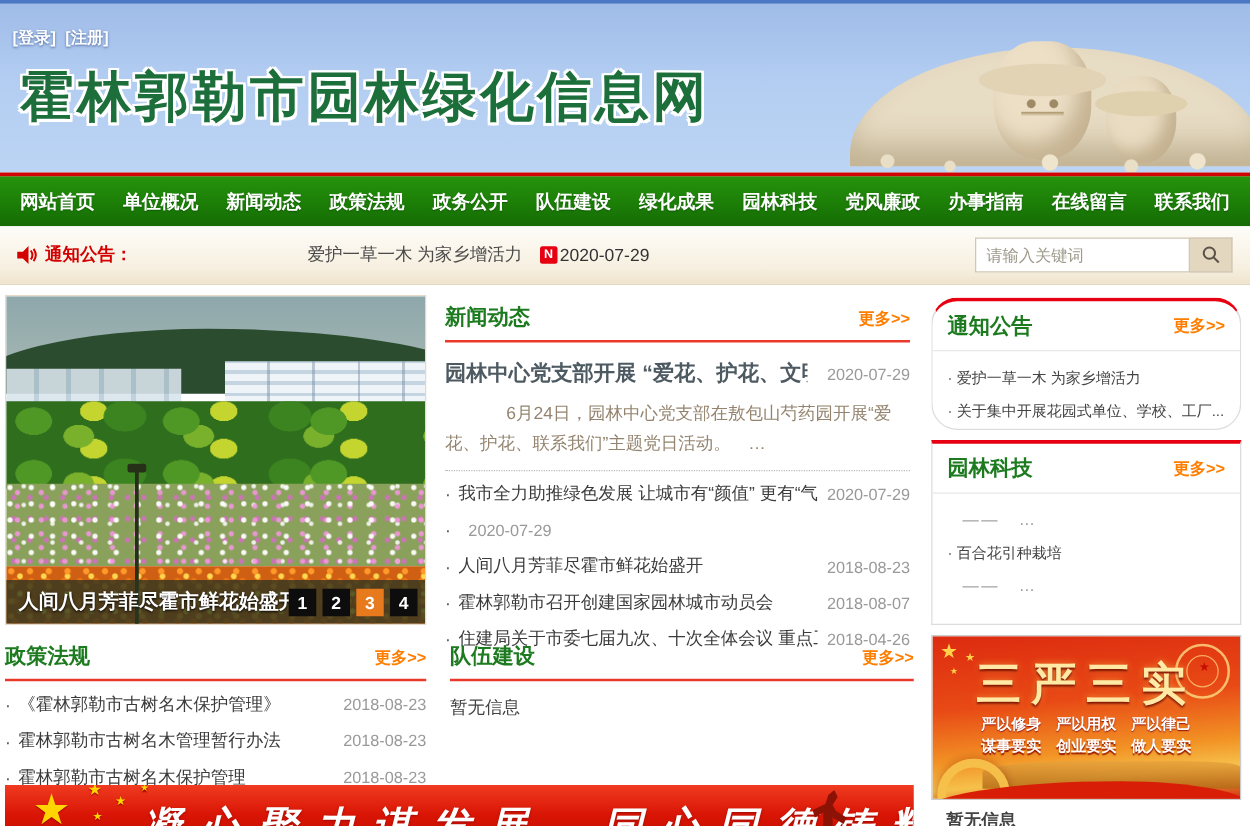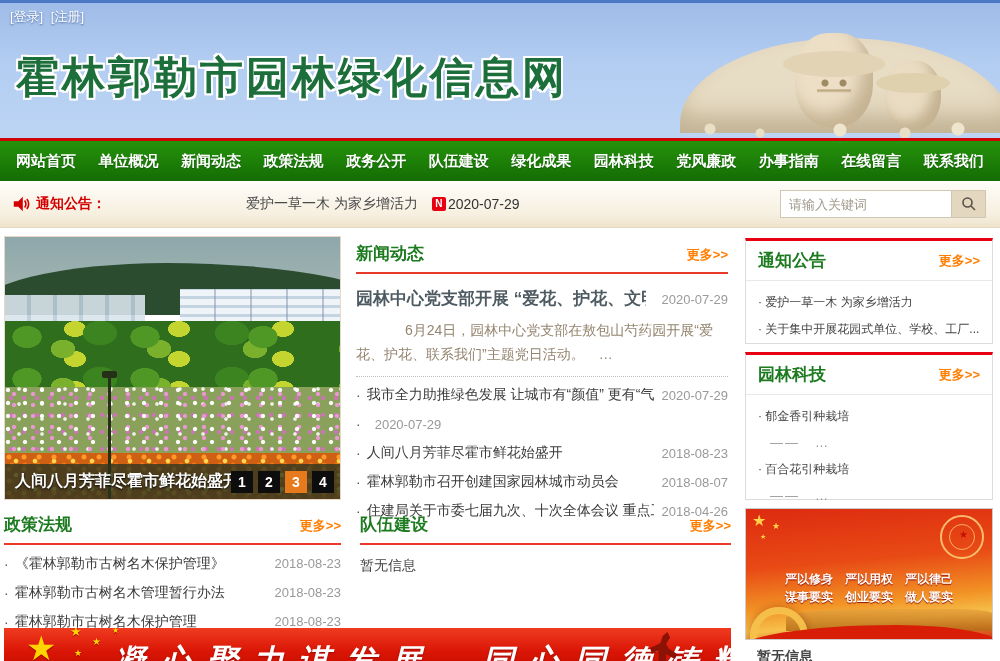--- a/index.html
+++ b/index.html
@@ -9,21 +9,21 @@
     font-family:"Liberation Sans","DejaVu Sans",sans-serif;
     background:#ffffff;
   }
   
   .header {
     position:absolute; left:0; top:0; width:1000px; height:138px;
     background:linear-gradient(180deg,#9fbce8 0%,#b3cdf2 45%,#bcd5f4 100%);
     border-top:3px solid #4a78c4;
     overflow:hidden;
   }
-  .auth-links { position:absolute; left:10px; top:5px; font-size:13px; font-weight:normal; color:#ffffff; text-shadow:0 1px 2px rgba(30,60,120,.7); }
+  .auth-links { position:absolute; left:10px; top:18px; font-size:13px; font-weight:bold; color:#ffffff; text-shadow:0 1px 2px rgba(30,60,120,.7); }
   .auth-links span { cursor:pointer; margin-right:4px; }
   .site-title {
     position:absolute; left:16px; top:46px;
     font-size:43px; font-weight:bold; letter-spacing:3px;
     color:#1c6e3a;
     text-shadow:-2px 0 0 #fff, 2px 0 0 #fff, 0 -2px 0 #fff, 0 2px 0 #fff,
                 -2px -2px 0 #fff, 2px 2px 0 #fff, -2px 2px 0 #fff, 2px -2px 0 #fff;
     white-space:nowrap;
   }
   
@@ -305,50 +305,50 @@
       <span class="news-date">2018-08-07</span>
     </li>
     <li class="news-row">
       <span class="bullet">·</span>
       <span class="news-text">住建局关于市委七届九次、十次全体会议 重点工作任...</span>
       <span class="news-date">2018-04-26</span>
     </li>
   </ul>
 </div>
 
-<div class="side-box" style="top:238px; height:106px;">
+<div class="side-box" style="top:238px; height:106px;border-radius:21px;">
   <div class="side-head">
     <span class="sec-title">通知公告</span>
     <span class="more-link">更多&gt;&gt;</span>
   </div>
   <div class="side-items">
     <div class="side-item">· <span>爱护一草一木 为家乡增活力</span></div>
     <div class="side-item">· <span>关于集中开展花园式单位、学校、工厂...</span></div>
   </div>
 </div>
 
 <div class="side-box" style="top:352px; height:148px;">
   <div class="side-head">
     <span class="sec-title">园林科技</span>
     <span class="more-link">更多&gt;&gt;</span>
   </div>
   <div class="side-items">
-    <div class="side-item">· <span>郁金香引种栽培</span></div>
     <div class="side-sub">——　…</div>
     <div class="side-item">· <span>百合花引种栽培</span></div>
     <div class="side-sub">——　…</div>
   </div>
 </div>
 
 <div class="promo">
   <span class="promo-star" style="left:6px; top:2px; font-size:16px;">★</span>
   <span class="promo-star" style="left:26px; top:12px; font-size:9px;">★</span>
   <span class="promo-star" style="left:14px; top:24px; font-size:7px;">★</span>
   <div class="promo-rings"></div>
   <span class="promo-star" style="right:24px; top:20px; font-size:10px; color:#c40e02;">★</span>
+  <div class="promo-title">三严三实</div>
   <div class="promo-l1">严以修身　严以用权　严以律己</div>
   <div class="promo-l2">谋事要实　创业要实　做人要实</div>
   <div class="promo-wall"></div>
   <div class="promo-emblem"></div>
   <div class="promo-ribbon"></div>
 </div>
 
 <div class="side-empty">暂无信息</div>
 
 <div class="policy-col">

